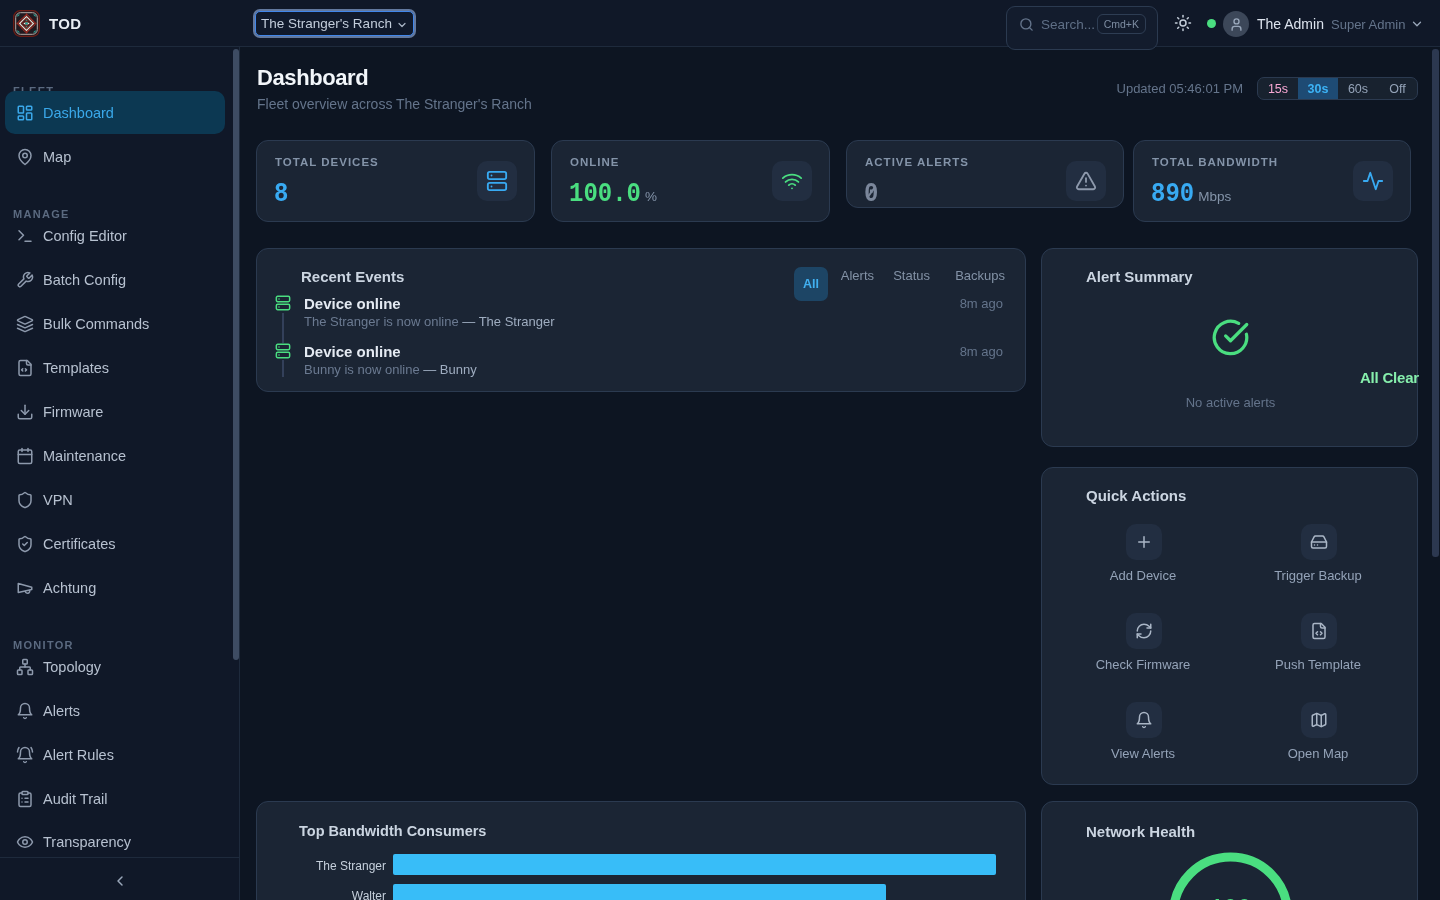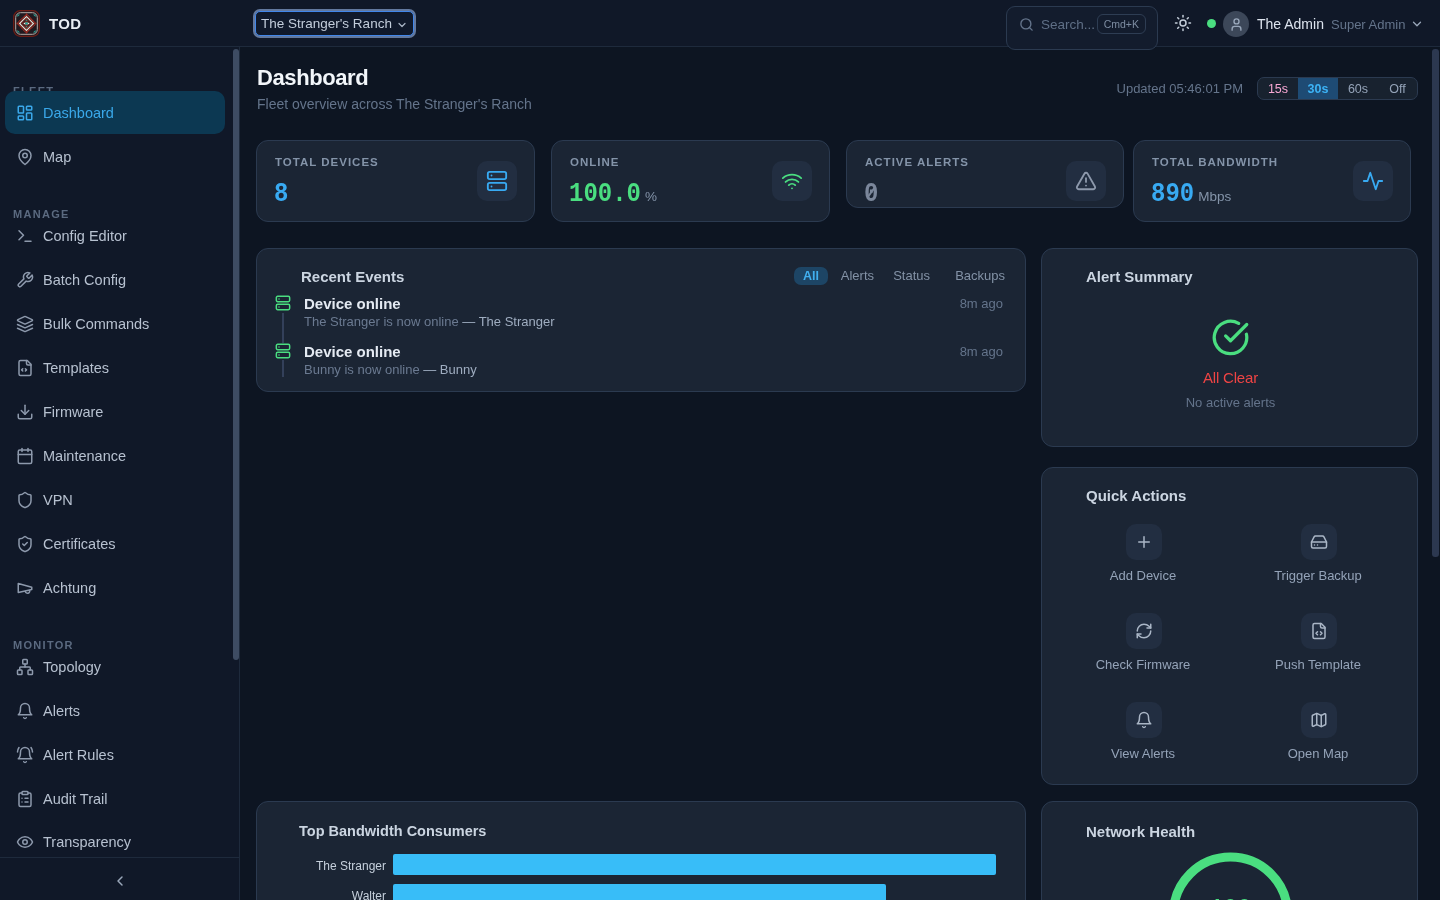--- a/index.html
+++ b/index.html
@@ -293,21 +293,21 @@
       <div class="statval" style="color:#38aaf2;top:37px">890<span class="statunit"> Mbps</span></div>
       <div class="iconbox">
           <svg width="22" height="22" viewBox="0 0 24 24" fill="none" stroke="#38aaf2" stroke-width="2" stroke-linecap="round" stroke-linejoin="round">
             <polyline points="22 12 18 12 15 21 9 3 6 12 2 12"></polyline>
           </svg>
         </div>
     </div>
 
     <div class="card" style="left:256px;top:248px;width:770px;height:144px">
       <div class="ctitle">Recent Events</div>
-      <div class="abs" style="right:197px;top:18px;height:17px;padding:9px 9px;border-radius:7px;background:#1d4565;display:flex;align-items:center">
+      <div class="abs" style="right:197px;top:18px;height:17px;padding:17px 9px;border-radius:7px;background:#1d4565;display:flex;align-items:center">
           <span style="font-size:12.5px;color:#41b0f0;font-weight:700">All</span>
         </div>
       <div class="abs" style="right:151px;top:19px;font-size:13px;color:#8392a6">Alerts</div>
       <div class="abs" style="right:95px;top:19px;font-size:13px;color:#8392a6">Status</div>
       <div class="abs" style="right:20px;top:19px;font-size:13px;color:#8392a6">Backups</div>
 
       <div class="abs" style="left:25px;top:64px;width:2px;height:64px;background:#33405a"></div>
       <div class="abs" style="left:18px;top:46px;width:16px;height:17px;background:#1b2534">
           <svg width="16" height="16" viewBox="0 0 24 24" fill="none" stroke="#4ade80" stroke-width="2.2" stroke-linecap="round" stroke-linejoin="round">
             <rect x="2" y="2" width="20" height="8" rx="2"></rect>
@@ -331,21 +331,21 @@
       <div class="abs" style="left:47px;top:113px;font-size:13px;color:#6b7a91">Bunny is now online <span style="color:#9fadc0">— Bunny</span></div>
       <div class="abs" style="right:22px;top:95px;font-size:13px;color:#64748b">8m ago</div>
     </div>
 
     <div class="card" style="left:1041px;top:248px;width:377px;height:199px">
       <div class="ctitle">Alert Summary</div>
       <svg class="abs" style="left:169px;top:69px" width="39" height="39" viewBox="0 0 24 24" fill="none" stroke="#4ade80" stroke-width="2" stroke-linecap="round" stroke-linejoin="round">
           <path d="M21.801 10A10 10 0 1 1 17 3.335"></path>
           <path d="m9 11 3 3L22 4"></path>
         </svg>
-      <div class="abs" style="left:0;top:120px;width:377px;text-align:center;font-size:15px;letter-spacing:-0.2px;font-weight:400;color:#ef4444">All Clear</div>
+      <div class="abs" style="left:0;top:120px;width:377px;text-align:right;font-size:15px;letter-spacing:-0.2px;font-weight:700;color:#86efac">All Clear</div>
       <div class="abs" style="left:0;top:146px;width:377px;text-align:center;font-size:13px;color:#64748b">No active alerts</div>
     </div>
 
     <div class="card" style="left:1041px;top:467px;width:377px;height:318px">
       <div class="ctitle">Quick Actions</div>
       <div class="qbtn" style="left:83.5px;top:56px">
           <svg width="18" height="18" viewBox="0 0 24 24" fill="none" stroke="#aab6c6" stroke-width="2" stroke-linecap="round">
             <path d="M5 12h14"></path>
             <path d="M12 5v14"></path>
           </svg>

